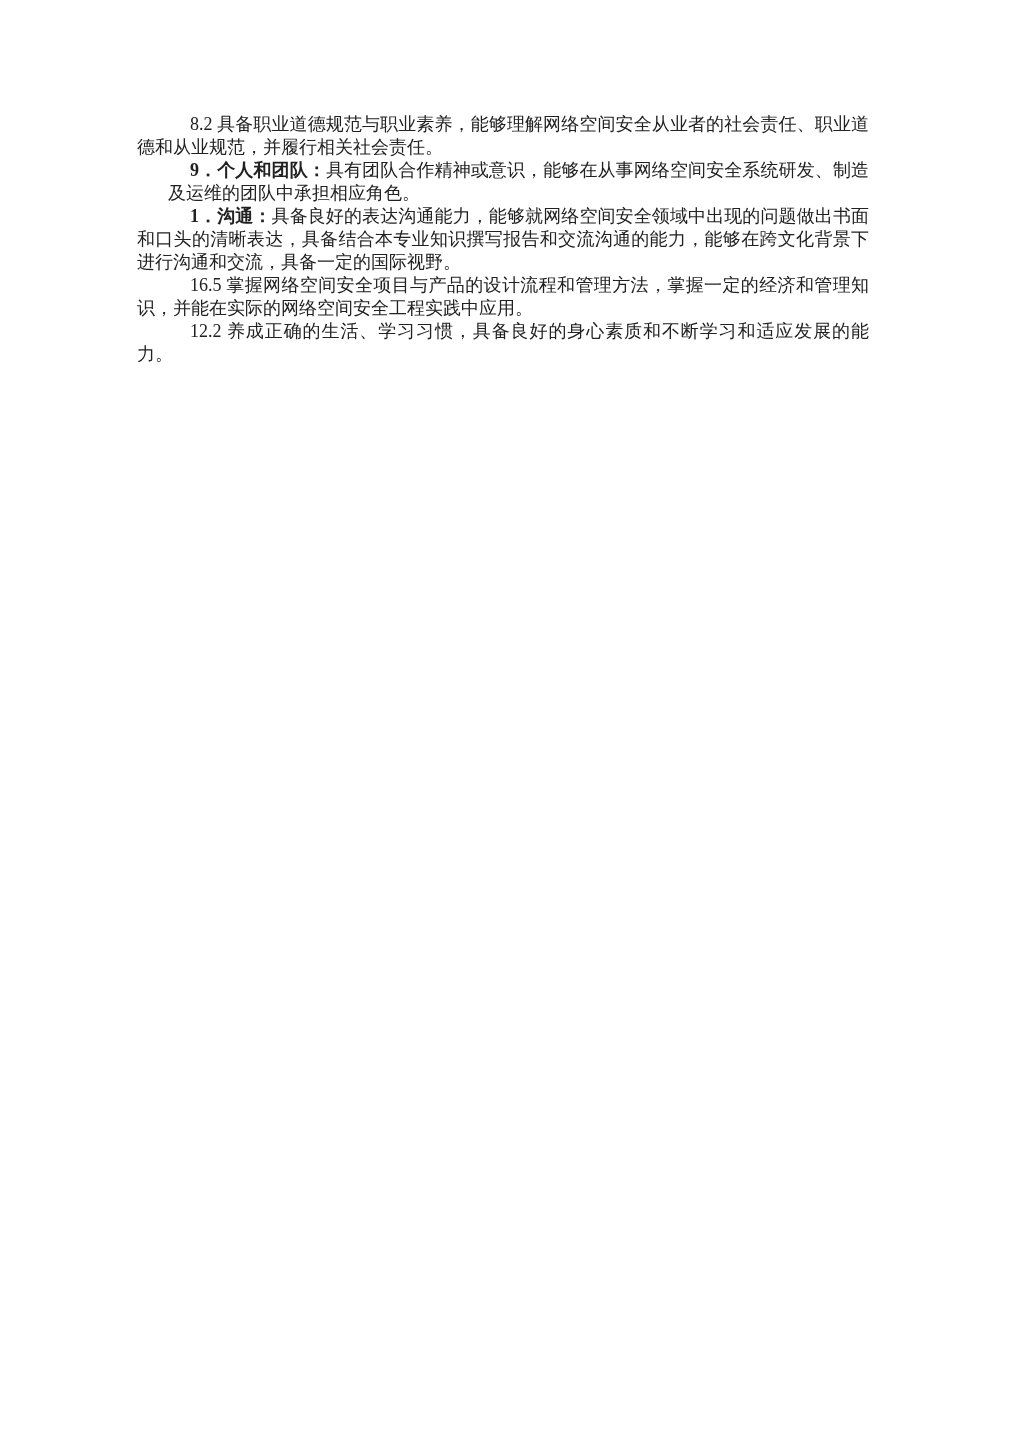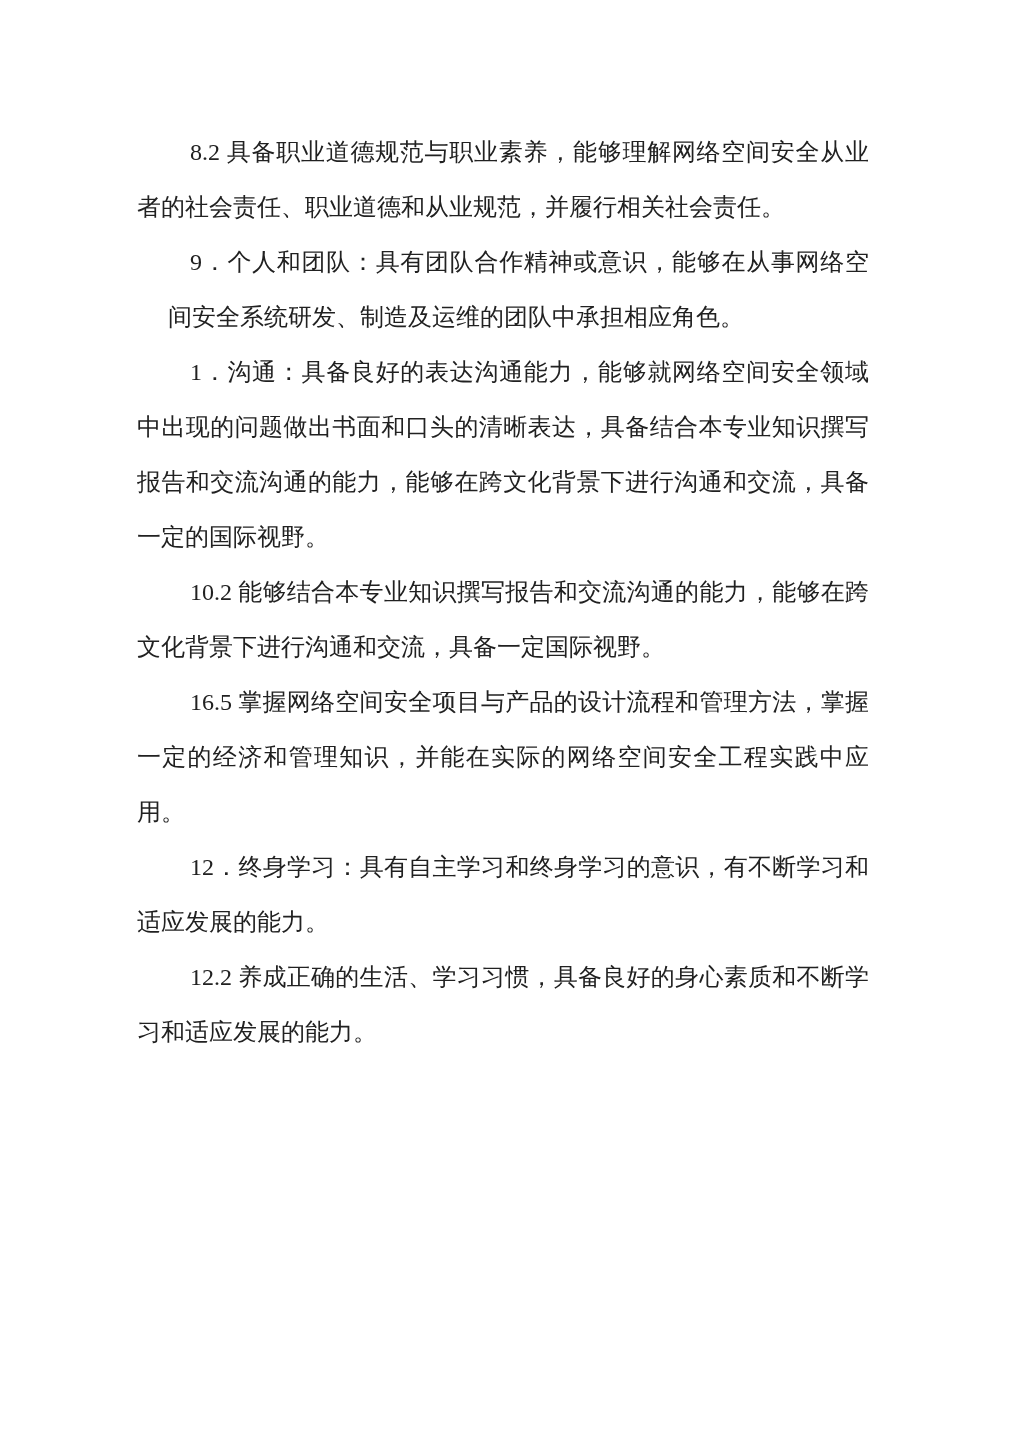--- a/index.html
+++ b/index.html
@@ -12,63 +12,61 @@
   .page {
     position: relative;
     width: 1024px;
     height: 1448px;
     background: #ffffff;
     font-family: "Liberation Serif", "DejaVu Serif", serif;
   }
   .content {
     position: absolute;
     left: 137px;
-    top: 125px;
+    top: 113px;
     width: 732px;
     color: #212121;
-    font-size: 24px;
-    line-height: 55px;
+    font-size: 18px;
+    line-height: 23px;
     text-align: justify;
     text-justify: inter-ideograph;
   }
   .para {
     margin: 0;
     padding: 0;
     text-indent: 53px;
     word-break: break-all;
   }
   
   .para.cont-indent {
     padding-left: 31px;
     text-indent: 22px;
   }
   .para-heading {
-    font-weight: normal;
+    font-weight: bold;
   }
 </style>
 </head>
 <body>
 
 <div class="page">
   <div class="content">
 
     <p class="para"><b class="para-heading"></b><span>8.2 具备职业道德规范与职业素养，能够理解网络空间安全从业者的社会责任、职业道德和从业规范，并履行相关社会责任。</span></p>
 
     <p class="para cont-indent"><b class="para-heading">9．个人和团队：</b><span>具有团队合作精神或意识，能够在从事网络空间安全系统研发、制造及运维的团队中承担相应角色。</span></p>
 
 
 
     <p class="para"><b class="para-heading">1．沟通：</b><span>具备良好的表达沟通能力，能够就网络空间安全领域中出现的问题做出书面和口头的清晰表达，具备结合本专业知识撰写报告和交流沟通的能力，能够在跨文化背景下进行沟通和交流，具备一定的国际视野。</span></p>
 
 
-    <p class="para"><b class="para-heading"></b><span>10.2 能够结合本专业知识撰写报告和交流沟通的能力，能够在跨文化背景下进行沟通和交流，具备一定国际视野。</span></p>
 
 
 
     <p class="para"><b class="para-heading"></b><span>16.5 掌握网络空间安全项目与产品的设计流程和管理方法，掌握一定的经济和管理知识，并能在实际的网络空间安全工程实践中应用。</span></p>
 
-    <p class="para"><b class="para-heading">12．终身学习：</b><span>具有自主学习和终身学习的意识，有不断学习和适应发展的能力。</span></p>
 
 
     <p class="para"><b class="para-heading"></b><span>12.2 养成正确的生活、学习习惯，具备良好的身心素质和不断学习和适应发展的能力。</span></p>
 
   </div>
 </div>
 
 </body></html>

